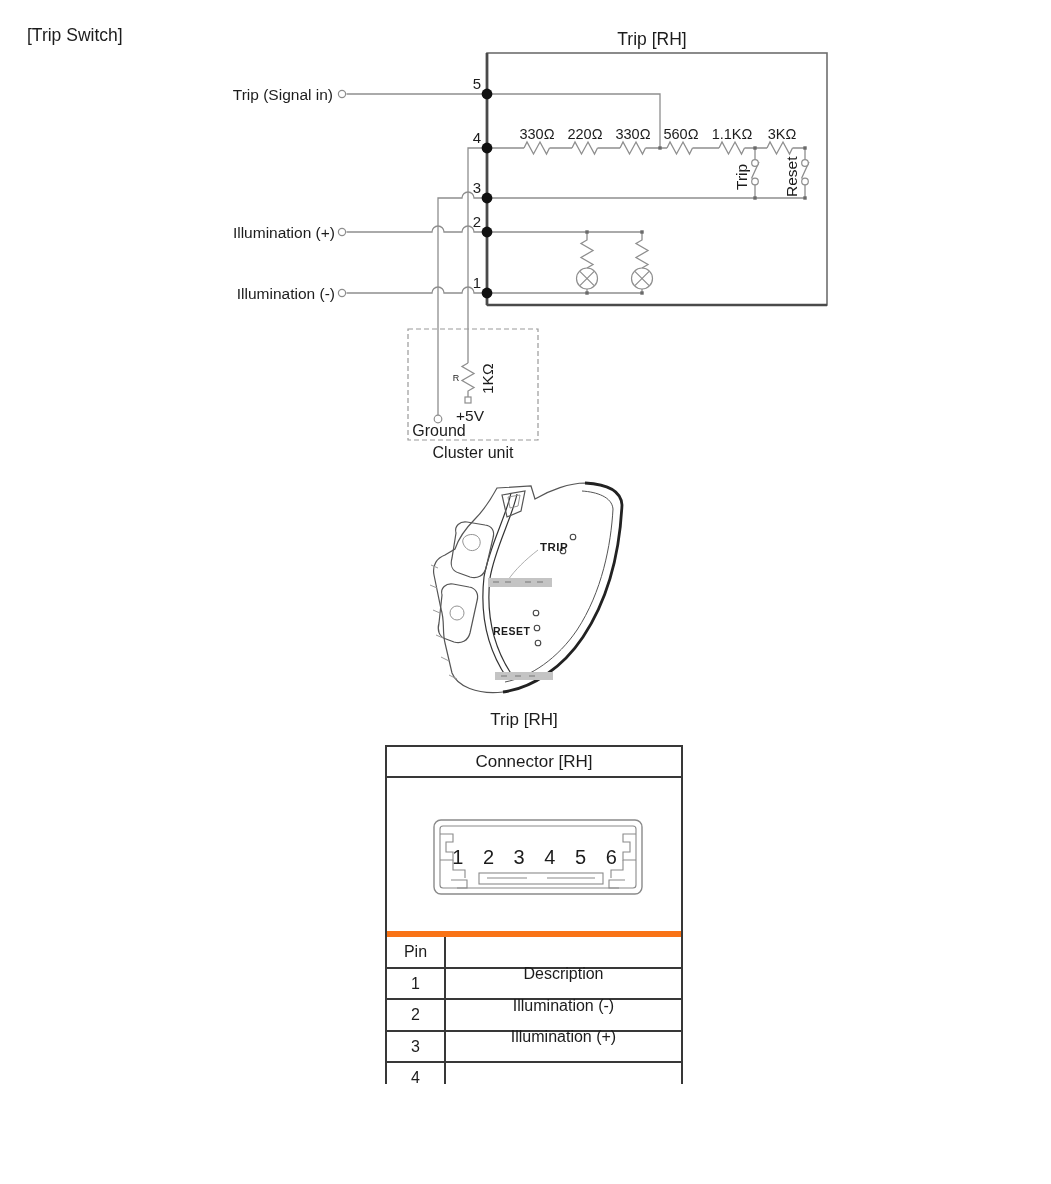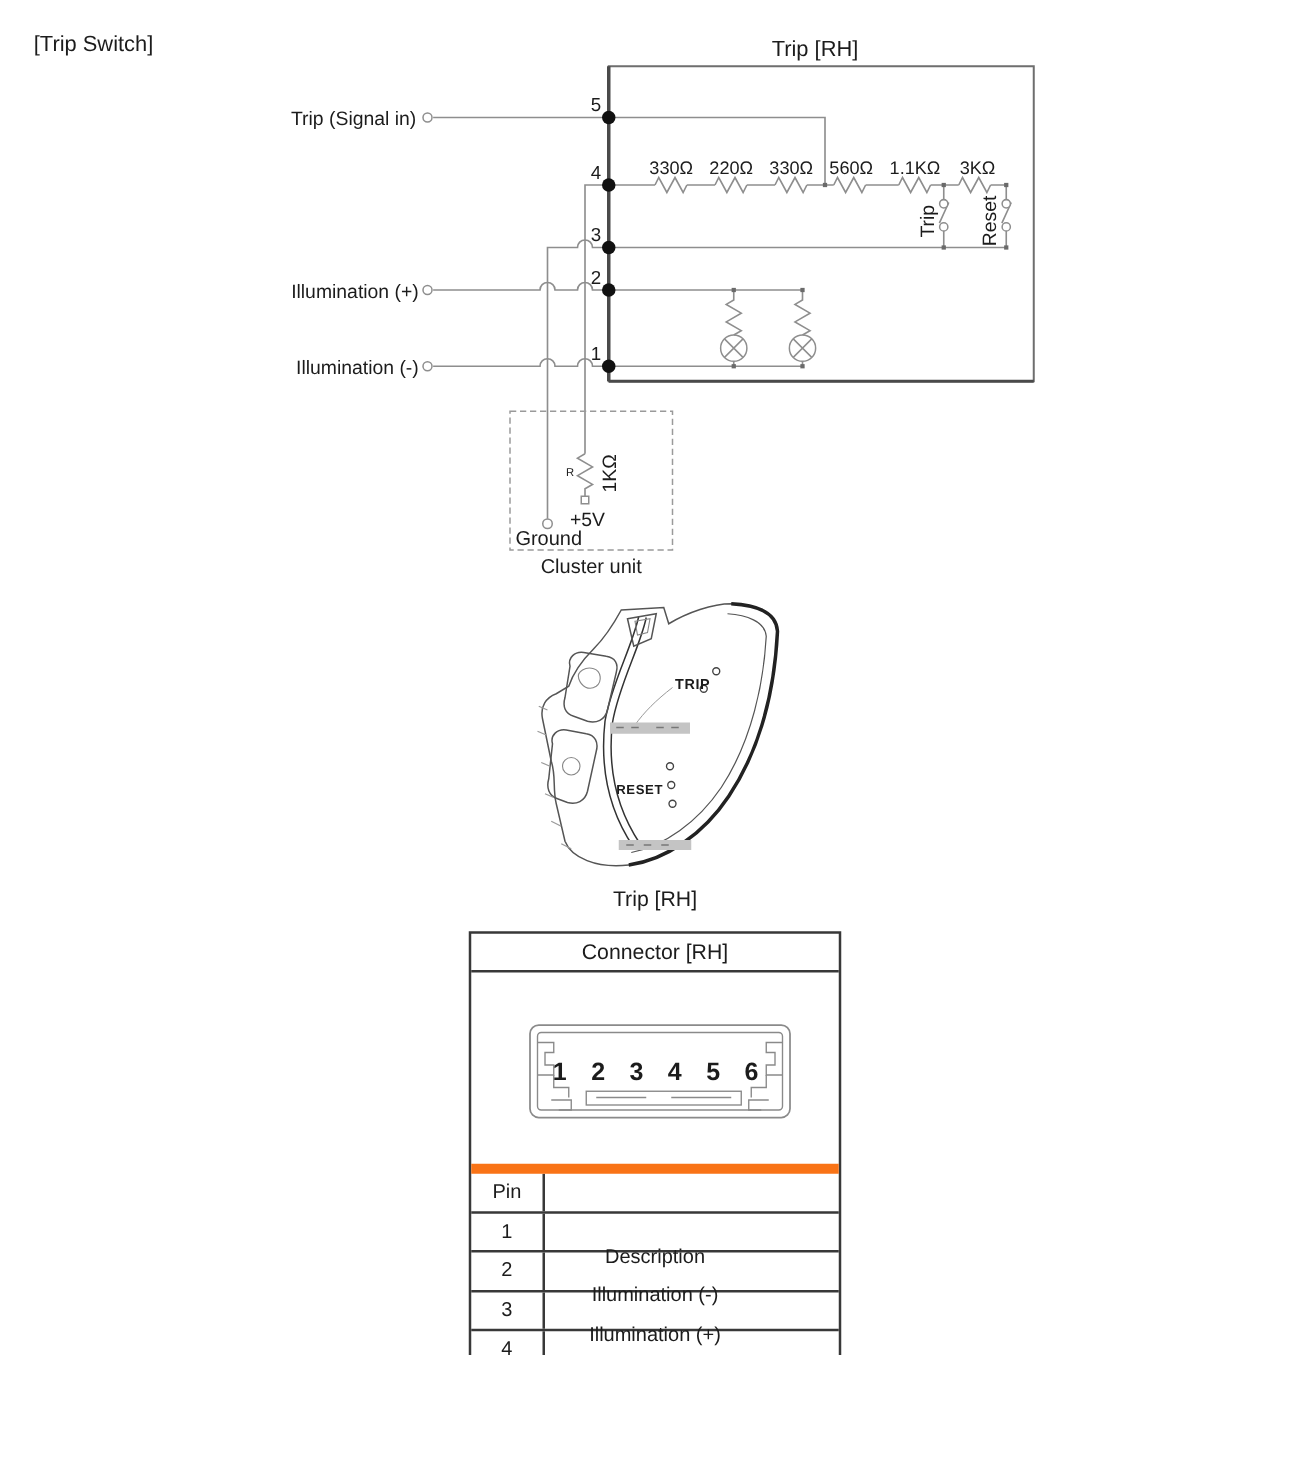--- a/index.html
+++ b/index.html
@@ -3,25 +3,25 @@
 <meta charset="utf-8">
 <style>
   html,body{margin:0;padding:0;background:#fff;}
   #page{position:relative;width:1051px;height:1084px;background:#ffffff;
         font-family:"Liberation Sans","DejaVu Sans",sans-serif;color:#1c1c1c;overflow:hidden;}
   svg{position:absolute;left:0;top:0;}
   svg text{font-family:"Liberation Sans","DejaVu Sans",sans-serif;fill:#1c1c1c;}
   .caption{position:absolute;left:375px;top:710px;width:298px;text-align:center;
            font-size:17px;color:#1c1c1c;}
   
-  .ct{position:absolute;left:375px;top:745px;width:294px;border:2px solid #383838;background:#fff;}
+  .ct{position:absolute;left:385px;top:745px;width:294px;border:2px solid #383838;background:#fff;}
   .ct-header{height:29px;line-height:29px;text-align:center;font-size:17px;border-bottom:2px solid #383838;}
-  .ct-draw{height:153px;border-bottom:8px solid #f97316;position:relative;font-weight:bold;}
+  .ct-draw{height:153px;border-bottom:6px solid #f97316;position:relative;}
   .ct-draw svg{position:absolute;left:0;top:0;}
-  .pt-row{display:flex;height:29.5px;border-bottom:2px solid #383838;font-size:16px;flex-direction:column;}
+  .pt-row{display:flex;height:29.5px;border-bottom:2px solid #383838;font-size:16px;}
   .pt-row:last-child{border-bottom:none;}
   .pt-pin{width:57px;border-right:2px solid #383838;text-align:center;line-height:29.5px;}
   .pt-desc{flex:1;text-align:center;line-height:29.5px;margin-top:22px;}
 </style>
 </head>
 <body>
 
 <div id="page">
 
   <svg width="1051" height="470" viewBox="0 0 1051 470">

